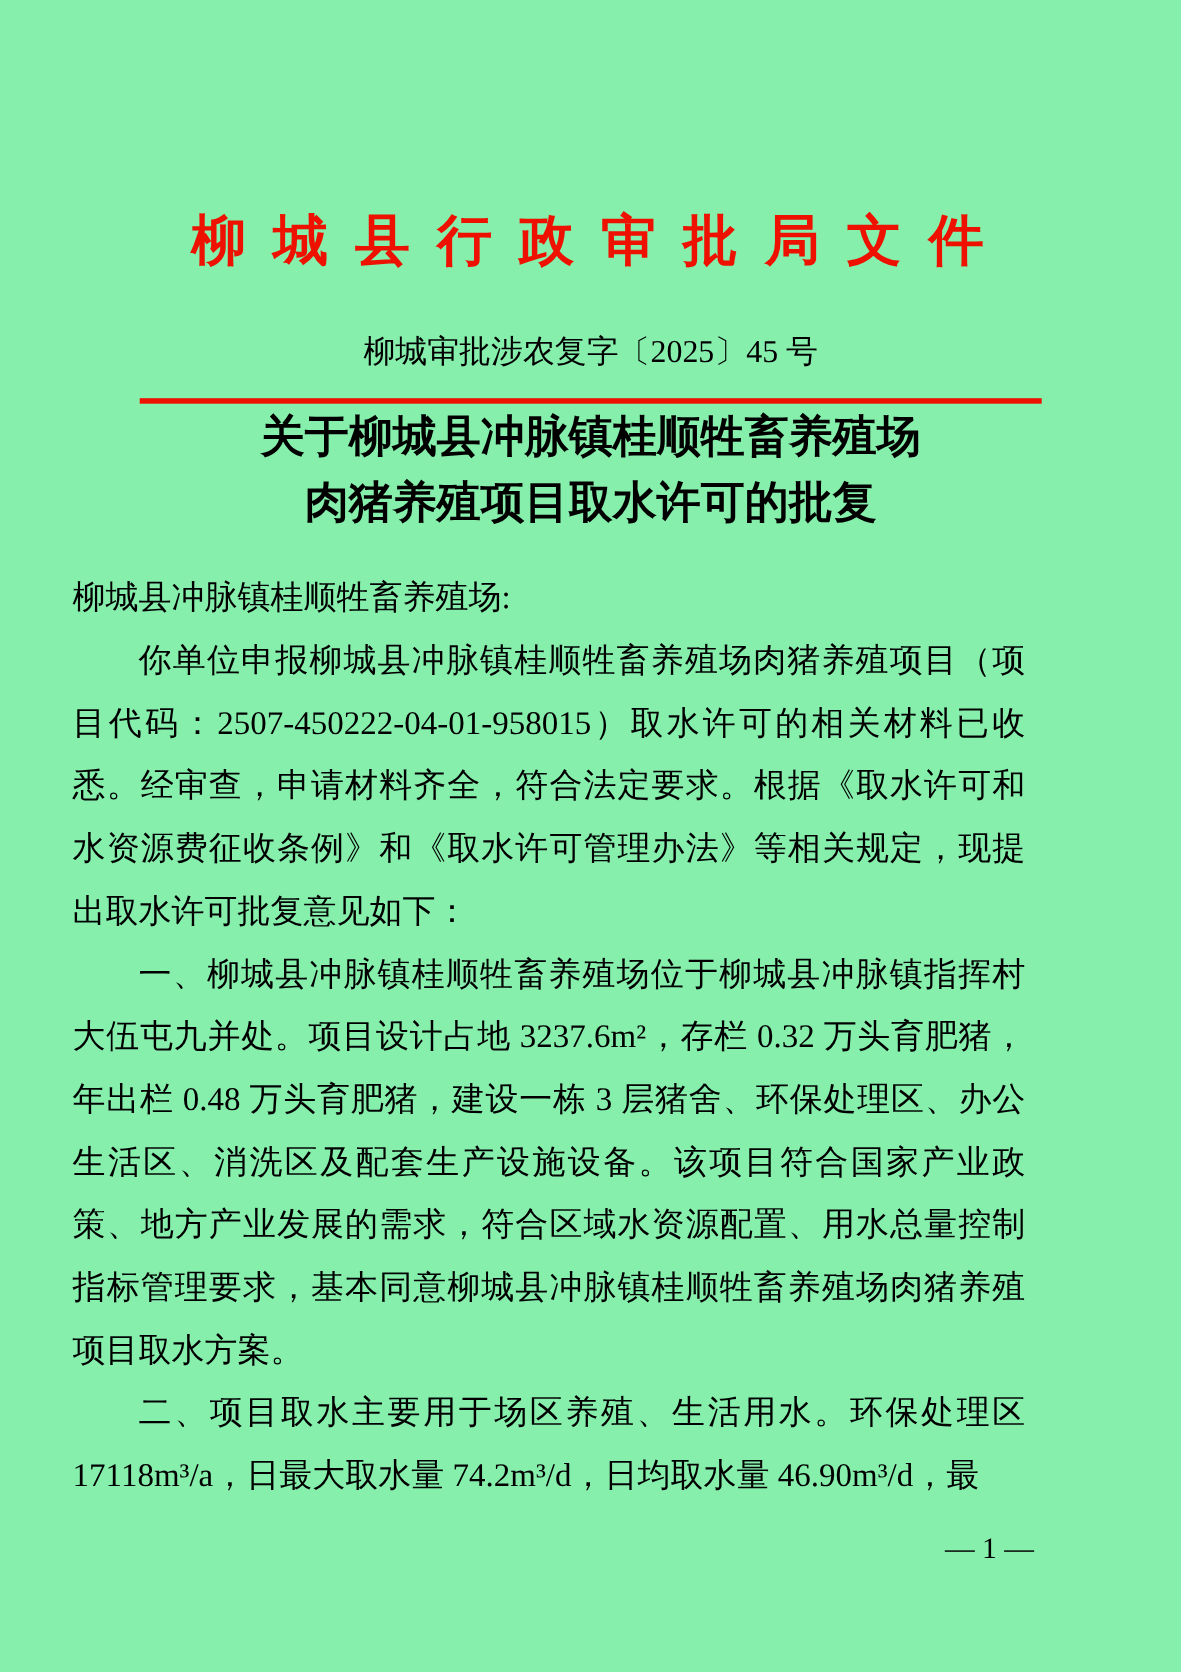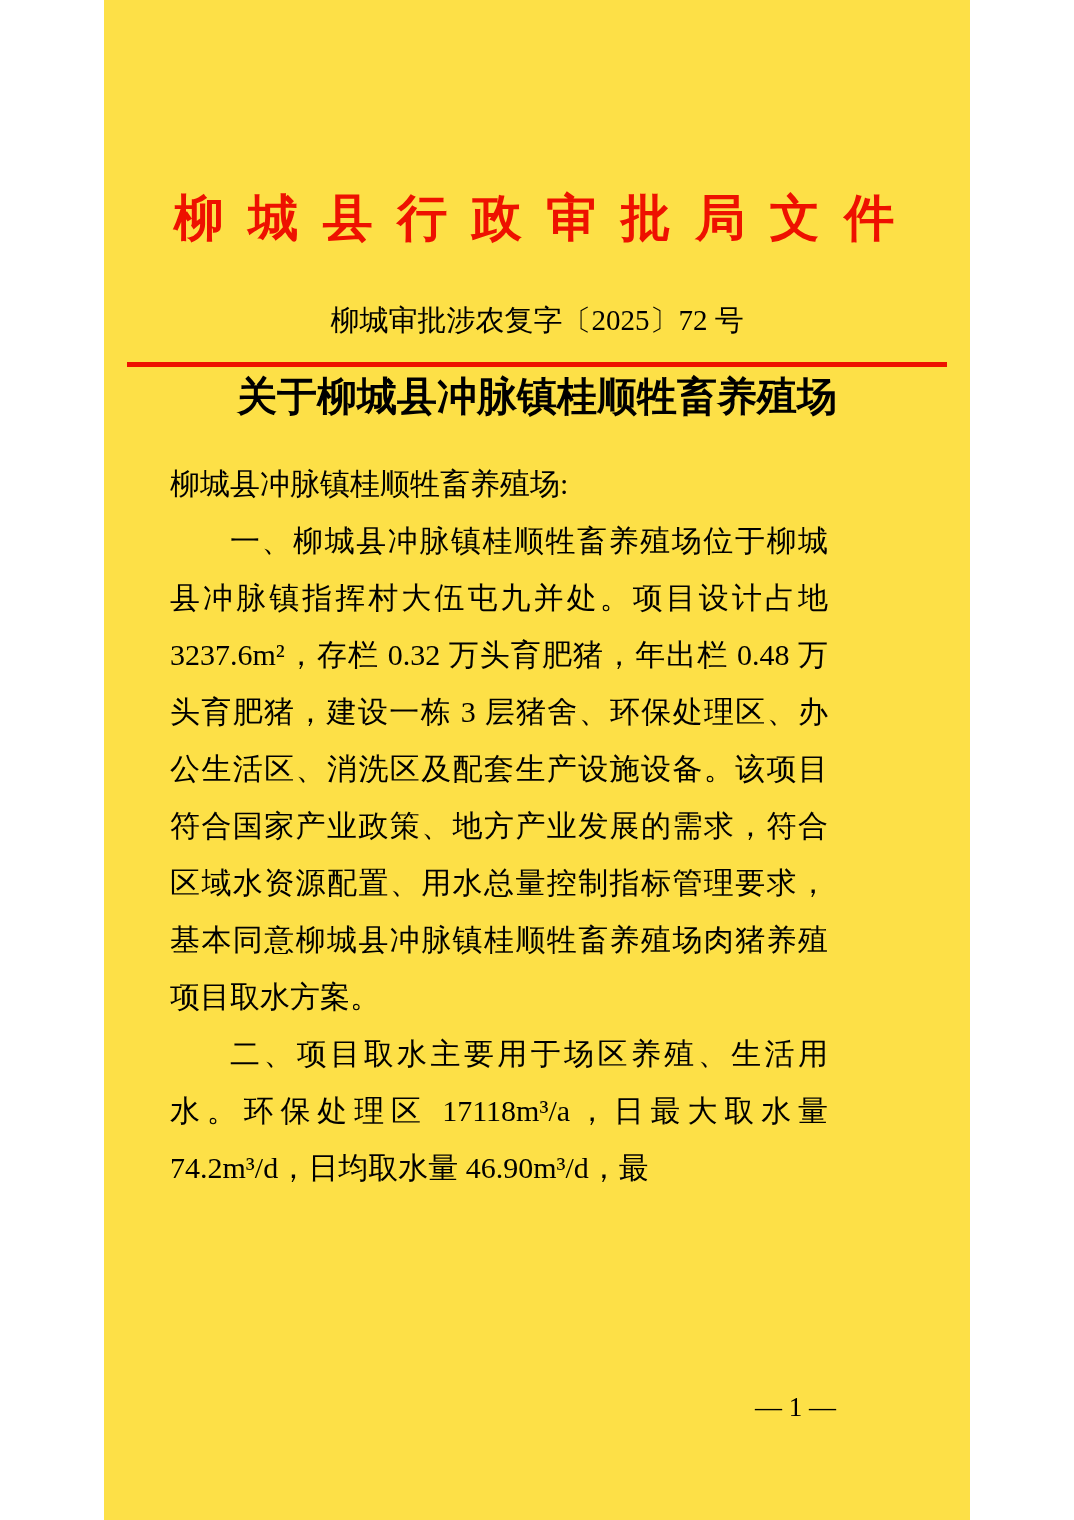--- a/index.html
+++ b/index.html
@@ -2,24 +2,24 @@
 <html><head>
 <meta charset="utf-8">
 <style>
   html, body {
     margin: 0;
     padding: 0;
     background: #ffffff;
   }
   .page {
     position: relative;
-    width: 866px;
+    width: 1074px;
     height: 1520px;
     margin: 0 auto;
-    background: #fde047;
+    background: #86efac;
     font-family: "Liberation Serif", "DejaVu Serif", serif;
     color: #000000;
     overflow: hidden;
     box-sizing: border-box;
   }
   .org-title {
     margin-top: 188px;
     text-align: center;
     color: #ee1100;
     font-size: 50px;
@@ -70,29 +70,31 @@
     color: #000000;
   }
 </style>
 </head>
 <body>
 
 <div class="page">
 
   <div class="org-title">柳 城 县 行 政 审 批 局 文 件</div>
 
-  <div class="doc-number">柳城审批涉农复字〔2025〕72 号</div>
+  <div class="doc-number">柳城审批涉农复字〔2025〕45 号</div>
 
   <div class="red-rule"></div>
 
   <div class="doc-title">
     <div>关于柳城县冲脉镇桂顺牲畜养殖场</div>
+    <div>肉猪养殖项目取水许可的批复</div>
   </div>
 
   <div class="body-block">
     <p>柳城县冲脉镇桂顺牲畜养殖场:</p>
+    <p class="indent">你单位申报柳城县冲脉镇桂顺牲畜养殖场肉猪养殖项目（项目代码：2507-450222-04-01-958015）取水许可的相关材料已收悉。经审查，申请材料齐全，符合法定要求。根据《取水许可和水资源费征收条例》和《取水许可管理办法》等相关规定，现提出取水许可批复意见如下：</p>
     <p class="indent">一、柳城县冲脉镇桂顺牲畜养殖场位于柳城县冲脉镇指挥村大伍屯九并处。项目设计占地 3237.6m²，存栏 0.32 万头育肥猪，年出栏 0.48 万头育肥猪，建设一栋 3 层猪舍、环保处理区、办公生活区、消洗区及配套生产设施设备。该项目符合国家产业政策、地方产业发展的需求，符合区域水资源配置、用水总量控制指标管理要求，基本同意柳城县冲脉镇桂顺牲畜养殖场肉猪养殖项目取水方案。</p>
     <p class="indent">二、项目取水主要用于场区养殖、生活用水。环保处理区 17118m³/a，日最大取水量 74.2m³/d，日均取水量 46.90m³/d，最</p>
   </div>
 
   <div class="page-number">— 1 —</div>
 
 </div>
 
 </body></html>

